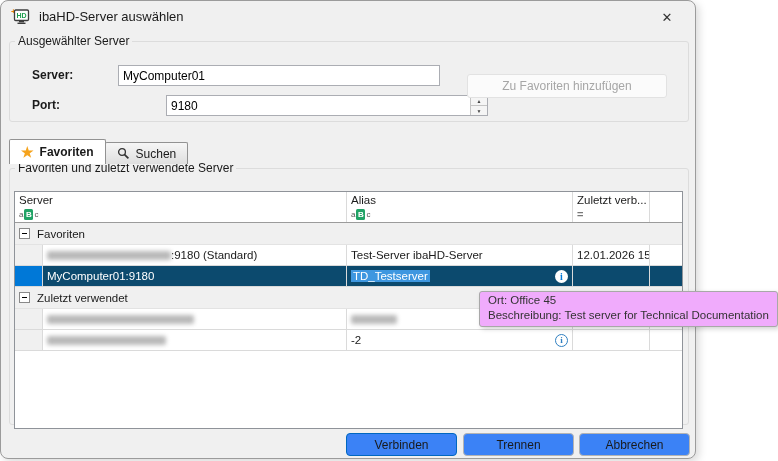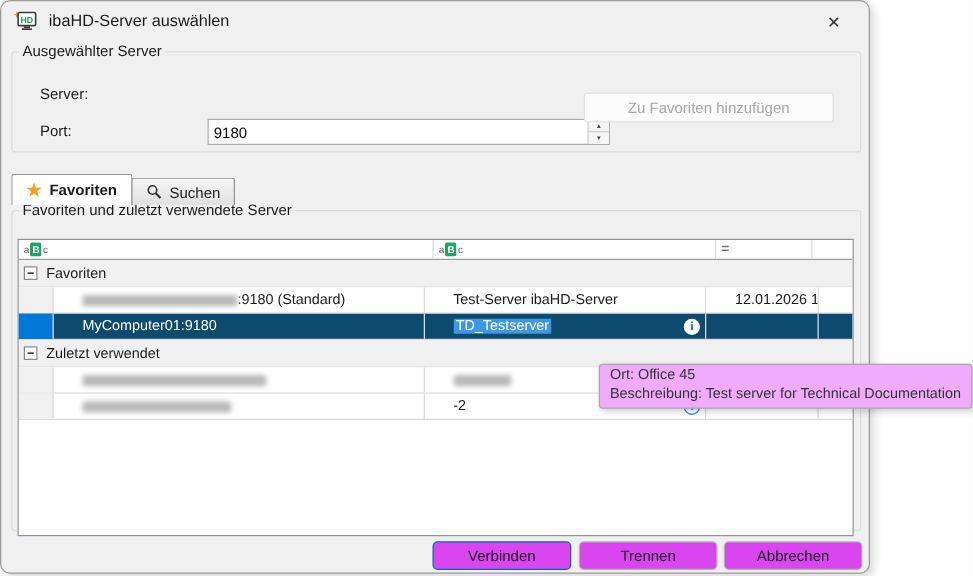--- a/index.html
+++ b/index.html
@@ -16,21 +16,21 @@
   .titlebar .apptitle { margin-left:8px; font-size:13px; color:#1a1a1a; }
   .close-btn { position:absolute; right:16px; top:6px; width:24px; height:20px;
     display:flex; align-items:center; justify-content:center; font-size:13px; color:#333; cursor:pointer; }
 
   
   fieldset { position:absolute; border:1px solid #dcdcdc; border-radius:3px; }
   legend { font-size:12px; color:#1a1a1a; margin-left:5px; padding:0 3px; }
   #group-selected { left:8px; top:33px; width:680px; height:88px; }
   #group-list { left:8px; top:160px; width:680px; height:264px; }
 
-  .form-label { position:absolute; left:22px; }
+  .form-label { position:absolute; left:22px;font-weight:bold; }
   .textbox { position:absolute; left:108px; width:322px; height:21px;
     background:#fff; border:1px solid #abadb3; font-family:"Liberation Sans",sans-serif;
     font-size:12px; padding:0 4px; color:#000; }
   .spin-wrap { position:absolute; left:108px; width:322px; height:21px; }
   .spin-wrap input { position:absolute; left:0; top:0; width:100%; height:100%;
     background:#fff; border:1px solid #abadb3; font-family:"Liberation Sans",sans-serif;
     font-size:12px; padding:0 20px 0 4px; color:#000; }
   .spinner { position:absolute; right:1px; top:1px; width:17px; height:19px;
     border-left:1px solid #c5c5c5; display:flex; flex-direction:column; }
   .spinner div { flex:1; display:flex; align-items:center; justify-content:center;
@@ -63,21 +63,21 @@
   .abc-icon .big { width:9px; height:11px; background:#21a366; border-radius:1.5px;
     color:#fff; font-size:8px; font-weight:bold; display:flex; align-items:center; justify-content:center; }
   .eq-icon { font-size:11px; font-weight:bold; color:#777; line-height:11px; }
 
   .group-row { height:22px; background:#f0f0f0; display:flex; align-items:center;
     padding-left:4px; gap:7px; border-bottom:1px solid #e3e3e3; }
   .expander { width:11px; height:11px; background:
       linear-gradient(#000,#000) center / 5px 1px no-repeat, #fff;
     border:1px solid #898989; flex:0 0 auto; cursor:pointer; }
 
-  .drow { display:flex; height:21px; background:#fff; border-bottom:1px solid #dadada;gap:19px; }
+  .drow { display:flex; height:21px; background:#fff; border-bottom:1px solid #dadada; }
   .indent { width:28px; background:#f0f0f0; border-right:1px solid #dadada; flex:0 0 auto; }
   .cell { padding:0 4px; display:flex; align-items:center; white-space:nowrap;
     overflow:hidden; border-right:1px solid #dadada; }
   .c1d { width:304px; } .c2d { width:226px; justify-content:flex-start; } .c3d { width:77px; } .c4d { flex:1; border-right:none; }
   .drow.selected { background:#0c4a6e; color:#fff; }
   .drow.selected .indent { background:#0078d7; }
   .alias-hl { background:#3e97e0; padding:0 2px; }
 
   .redacted { display:inline-block; height:9px; background:#b9b9b9;
     border-radius:2px; filter:blur(2px); vertical-align:middle; }
@@ -91,21 +91,21 @@
     align-items:center; justify-content:center; flex:0 0 auto; cursor:pointer; }
 
   
   .tooltip { position:absolute; left:479px; top:291px; z-index:60;
     background:#f0abfc; border:1px solid #a8a8a8; border-radius:3px;
     box-shadow:2px 2px 5px rgba(0,0,0,0.18); padding:1px 8px 3px;
     font-size:11.5px; line-height:15px; color:#333; white-space:nowrap; }
 
   
   .footer-btn { position:absolute; top:432px; width:111px; height:23px;
-    background:#d946ef; border:1px solid #b3b3b3; border-radius:4px;
+    background:#3b82f6; border:1px solid #b3b3b3; border-radius:4px;
     font-size:12px; color:#1a1a1a; display:flex; align-items:center;
     justify-content:center; cursor:pointer; }
   #btn-connect { left:345px; border:1.5px solid #0067c0; }
   #btn-disconnect { left:462px; }
   #btn-cancel { left:578px; }
 </style>
 </head>
 <body>
 
 <div class="dialog">
@@ -118,20 +118,21 @@
       <rect x="8" y="13" width="5" height="1.4" fill="#3c3c3c"></rect>
       <rect x="6.5" y="14.6" width="8" height="1.4" fill="#3c3c3c"></rect>
     </svg>
     <span class="apptitle">ibaHD-Server auswählen</span>
     <span class="close-btn">✕</span>
   </div>
 
   <fieldset id="group-selected">
     <legend>Ausgewählter Server</legend>
     <span class="form-label" style="top:20px;">Server:</span>
+    <input class="textbox" style="top: 17px;" value="MyComputer01">
     <span class="form-label" style="top:50px;">Port:</span>
     <div class="spin-wrap" style="top:47px;margin-left:48px;">
       <input value="9180" style="">
       <div class="spinner">
         <div>▲</div>
         <div>▼</div>
       </div>
     </div>
     <div class="btn-disabled">Zu Favoriten hinzufügen</div>
   </fieldset>
@@ -148,20 +149,26 @@
       </svg>
       <span>Suchen</span>
     </div>
   </div>
 
   <fieldset id="group-list">
     <legend>Favoriten und zuletzt verwendete Server</legend>
 
     <div class="grid">
 
+      <div class="hrow">
+        <div class="hcell w-c1">Server</div>
+        <div class="hcell w-c2">Alias</div>
+        <div class="hcell w-c3">Zuletzt verb...</div>
+        <div class="hcell w-c4"></div>
+      </div>
 
       <div class="hrow header-filters">
         <div class="fcell w-c1">
           <span class="abc-icon">
             <span class="sm">a</span>
               <span class="big">B</span>
               <span class="sm">c</span>
           </span>
         </div>
         <div class="fcell w-c2">

